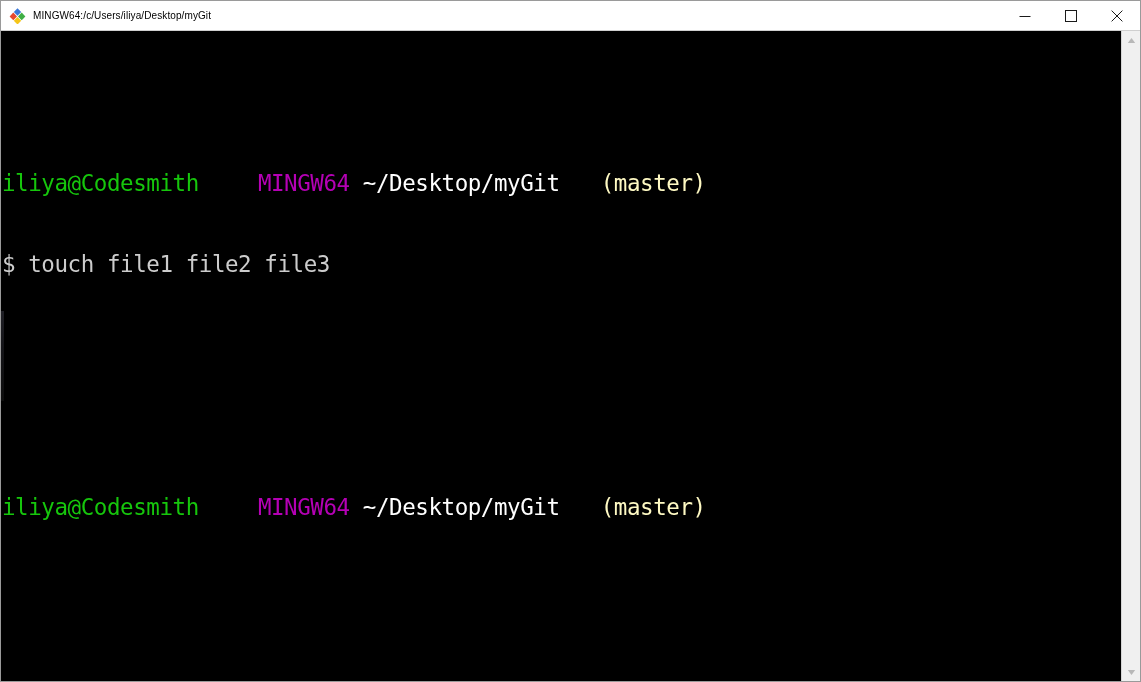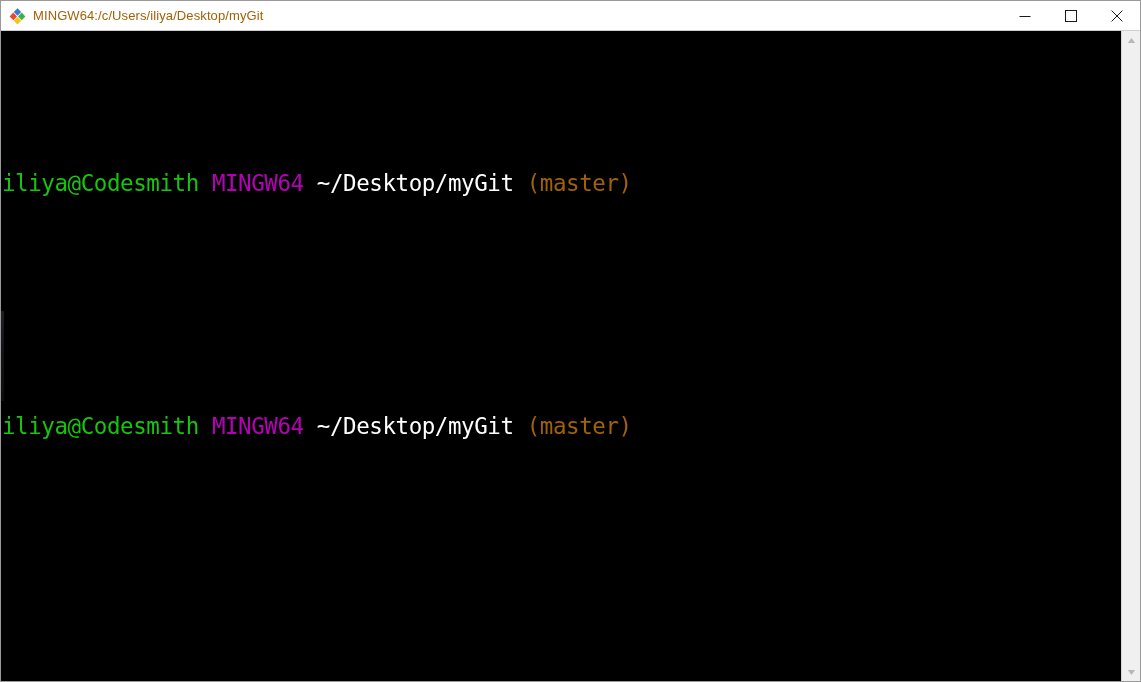--- a/index.html
+++ b/index.html
@@ -48,22 +48,22 @@
   }
   .app-icon {
     width: 17px;
     height: 17px;
     position: relative;
     flex: 0 0 auto;
   }
   .app-icon svg { display:block; }
   .title-text {
     font-family: "Liberation Sans", sans-serif;
-    font-size: 13px;
-    color: #a16207;
+    font-size: 10px;
+    color: #000000;
     white-space: nowrap;
     letter-spacing: 0.1px;
   }
   .win-controls {
     display: flex;
     height: 29px;
     flex: 0 0 auto;
   }
   .win-btn {
     width: 46px;
@@ -98,23 +98,23 @@
     font-size: 22.5px;
     line-height: 27px;
     color: #cccccc;
     white-space: pre;
     padding-left: 1px;
     padding-top: 31px;
     letter-spacing: -0.43px;
   }
   .line { height: 27px; }
   .fg-green   { color: #16c60c; margin-top: 18px; }
-  .fg-magenta { color: #b500b5; }
+  .fg-magenta { color: #b500b5; margin-left: 46px; }
   .fg-yellow  { color: #ffffff; }
-  .fg-cyan    { color: #a16207; }
+  .fg-cyan    { color: #fef9c3; margin-left: 28px; }
   .fg-default { color: #cccccc; }
 
   
   .left-sliver {
     position: absolute;
     left: 0; top: 280px;
     width: 3px; height: 90px;
     background: linear-gradient(180deg,#2a2a32 0%, #1b1b20 40%, #111 100%);
     opacity: .75;
     pointer-events: none;
@@ -184,20 +184,21 @@
     </div>
   </div>
 
   <div class="term-wrap">
 
     <div class="term">
       <div class="screen">
 
         
         <div class="line"><span class="fg-green">iliya@Codesmith</span><span class="fg-default"> </span><span class="fg-magenta">MINGW64</span><span class="fg-default"> </span><span class="fg-yellow">~/Desktop/myGit</span><span class="fg-default"> </span><span class="fg-cyan">(master)</span></div>
+        <div class="line"><span class="fg-default">$</span><span class="fg-default"> </span><span class="fg-default">touch file1 file2 file3</span></div>
 
         <div class="line">&nbsp;</div>
 
         
         <div class="line"><span class="fg-green">iliya@Codesmith</span><span class="fg-default"> </span><span class="fg-magenta">MINGW64</span><span class="fg-default"> </span><span class="fg-yellow">~/Desktop/myGit</span><span class="fg-default"> </span><span class="fg-cyan">(master)</span></div>
 
         
         
         
         

